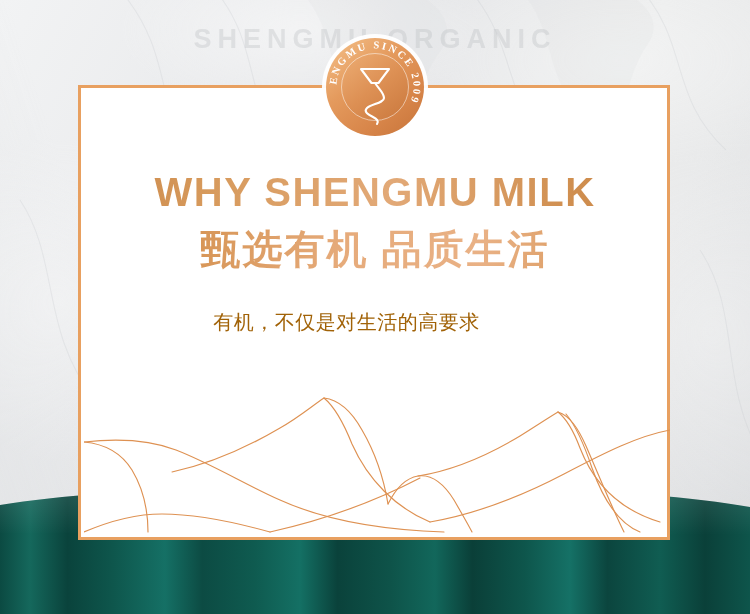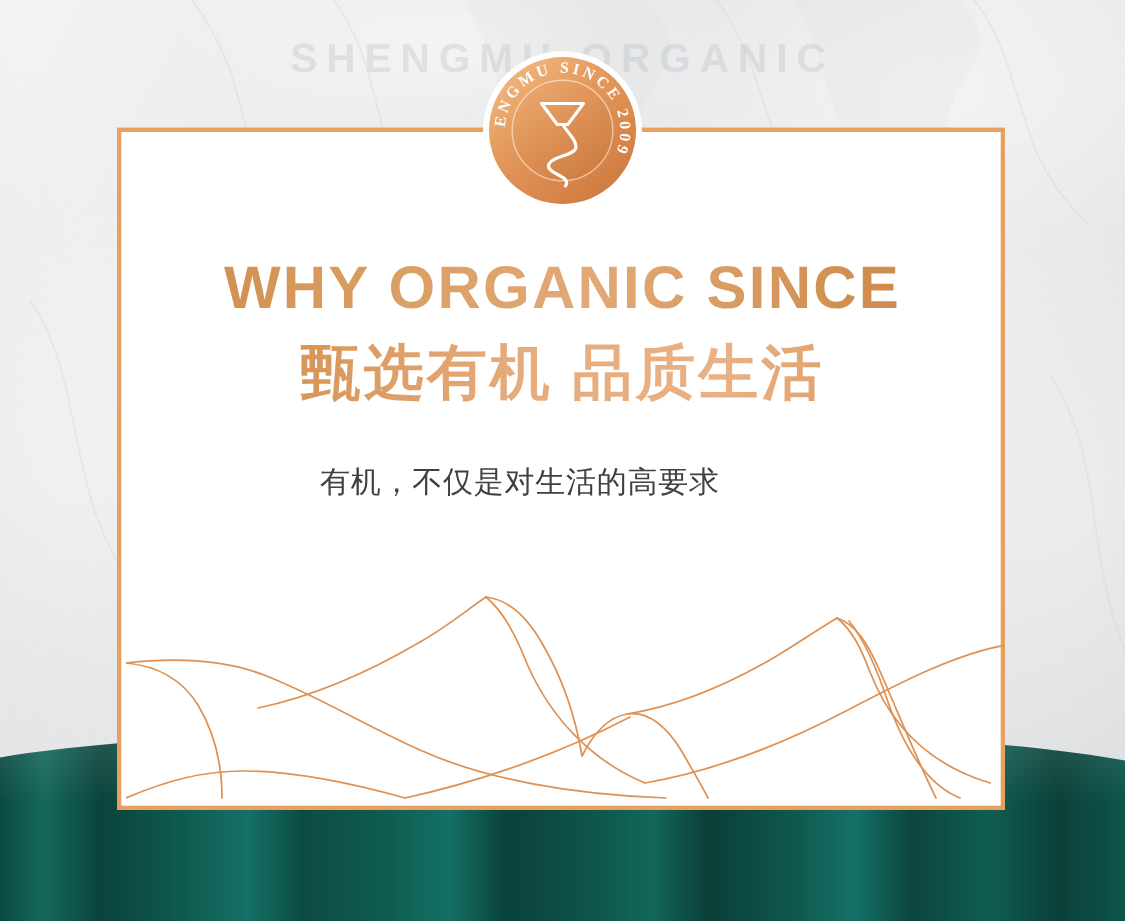--- a/index.html
+++ b/index.html
@@ -132,21 +132,21 @@
   }
   .subcopy {
     position: absolute;
     left: 0;
     top: 306px;
     width: 693px;
     text-align: center;
     font-size: 20px;
     line-height: 32px;
     letter-spacing: .5px;
-    color: #404040;
+    color: #a16207;
     white-space: nowrap;
   }
 
   
   .mountains {
     position: absolute;
     left: 3px;
     bottom: 3px;
     width: 586px;
     height: 160px;
@@ -260,21 +260,21 @@
       <textPath href="#ringPath" startOffset="25%" text-anchor="middle">SHENGMU SINCE 2009</textPath>
     </text>
 
     <g fill="none" stroke="#ffffff" stroke-width="2.1" stroke-linecap="round" stroke-linejoin="round">
       <path d="M 40 36 L 68 36 L 57.5 50 L 50.5 50 Z"></path>
       <path d="M 54 50 C 58 56 63 60 63 65 C 63 70 50 71 46 75
                C 42 79 48 82 52 84 C 56 86 58 88 56 91"></path>
     </g>
   </svg>
 
-  <div class="headline-en">WHY ORGANIC SINCE</div>
+  <div class="headline-en">WHY SHENGMU MILK</div>
 
   <div class="headline-cn">甄选有机 品质生活</div>
 
   <div class="subcopy">
     <div>有机，不仅是对生活的高要求</div>
   </div>
 
 </div>
 
 </body></html>

